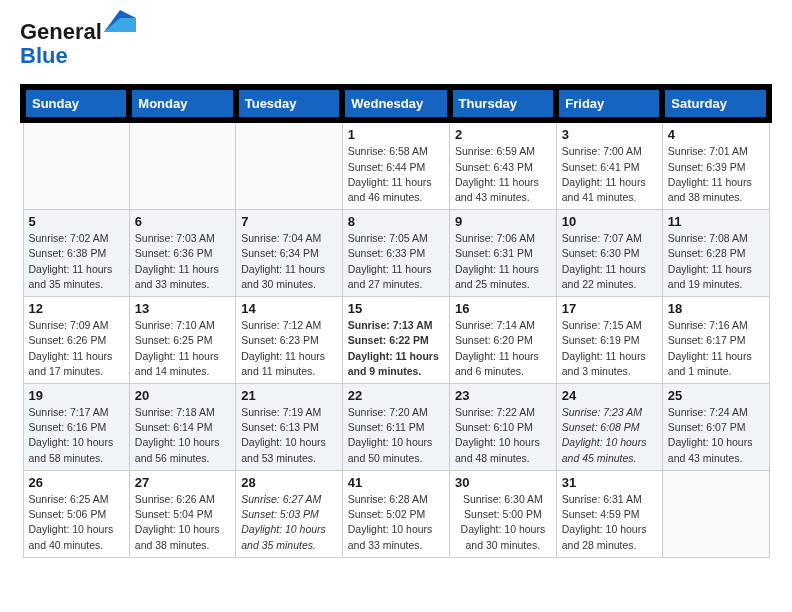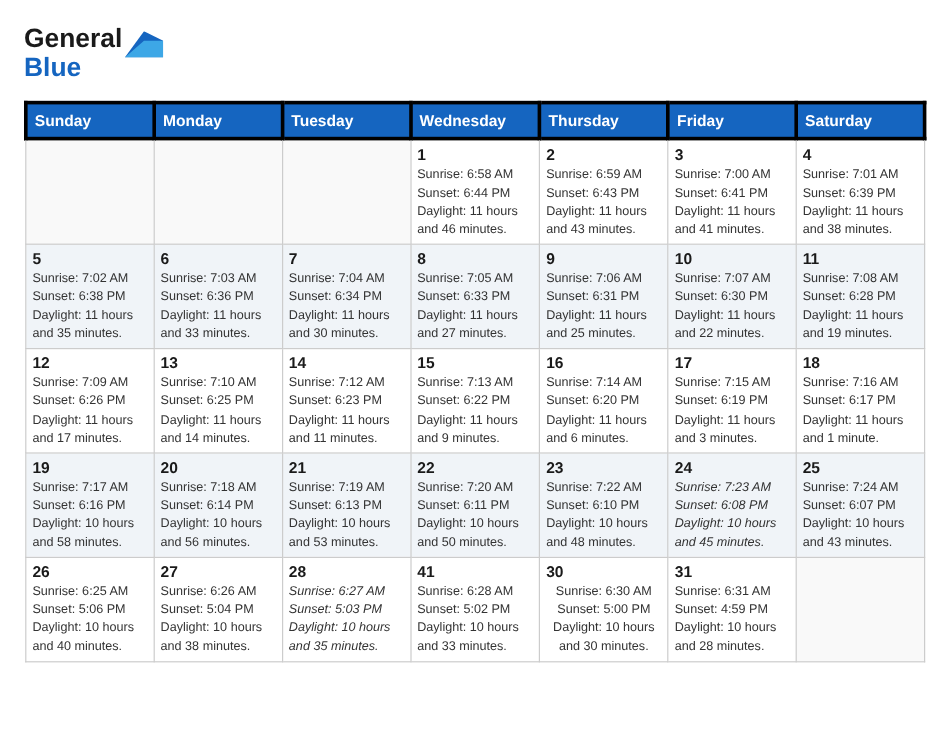--- a/index.html
+++ b/index.html
@@ -38,21 +38,21 @@
       border-collapse: collapse;
       font-size: 11px;
     }
     .calendar th {
       background: #1565c0;
       color: #fff;
       text-align: left;
       padding: 6px 6px;
       font-size: 13px;
       font-weight: bold;
-      border: 3px solid #000000;
+      border: 6px solid #000000;
     }
     .calendar td {
       vertical-align: top;
       border: 1px solid #ccc;
       padding: 4px 5px;
       width: 108px;
       min-height: 80px;
       background: #fff;
     }
     .calendar td.empty {
@@ -71,21 +71,21 @@
     }
     .row-shade td {
       background: #f0f4f8;
     }
   </style>
 </head>
 <body>
 
 <div class="header">
   <div class="logo">
-    <div style="display:flex; align-items:center; gap:0;">
+    <div style="display:flex; align-items:flex-start; gap:0;">
       <div style="font-size:22px; font-weight:bold; line-height:1.1;">
         <span style="color:#1a1a1a;">General</span><br>
         <span style="color:#1565c0;">Blue</span>
       </div>
       <div style="margin-left:2px; margin-top:-10px;">
         <svg width="32" height="22" viewBox="0 0 32 22">
           <polygon points="0,22 32,22 32,8 16,0" fill="#1565c0"></polygon>
           <polygon points="0,22 16,8 32,8 32,22" fill="#4fc3f7" opacity="0.7"></polygon>
         </svg>
       </div>
@@ -211,21 +211,21 @@
         </td>
         <td>
           <div class="day-num">14</div>
           <div class="day-info" style="white-space: pre-line;">Sunrise: 7:12 AM
 Sunset: 6:23 PM
 Daylight: 11 hours
 and 11 minutes.</div>
         </td>
         <td>
           <div class="day-num">15</div>
-          <div class="day-info" style="white-space: pre-line;">Sunrise: 7:13 AM
+          <div class="day-info" style="white-space: pre-line; font-weight: bold;">Sunrise: 7:13 AM
 Sunset: 6:22 PM
 Daylight: 11 hours
 and 9 minutes.</div>
         </td>
         <td>
           <div class="day-num">16</div>
           <div class="day-info" style="white-space: pre-line;">Sunrise: 7:14 AM
 Sunset: 6:20 PM
 Daylight: 11 hours
 and 6 minutes.</div>

